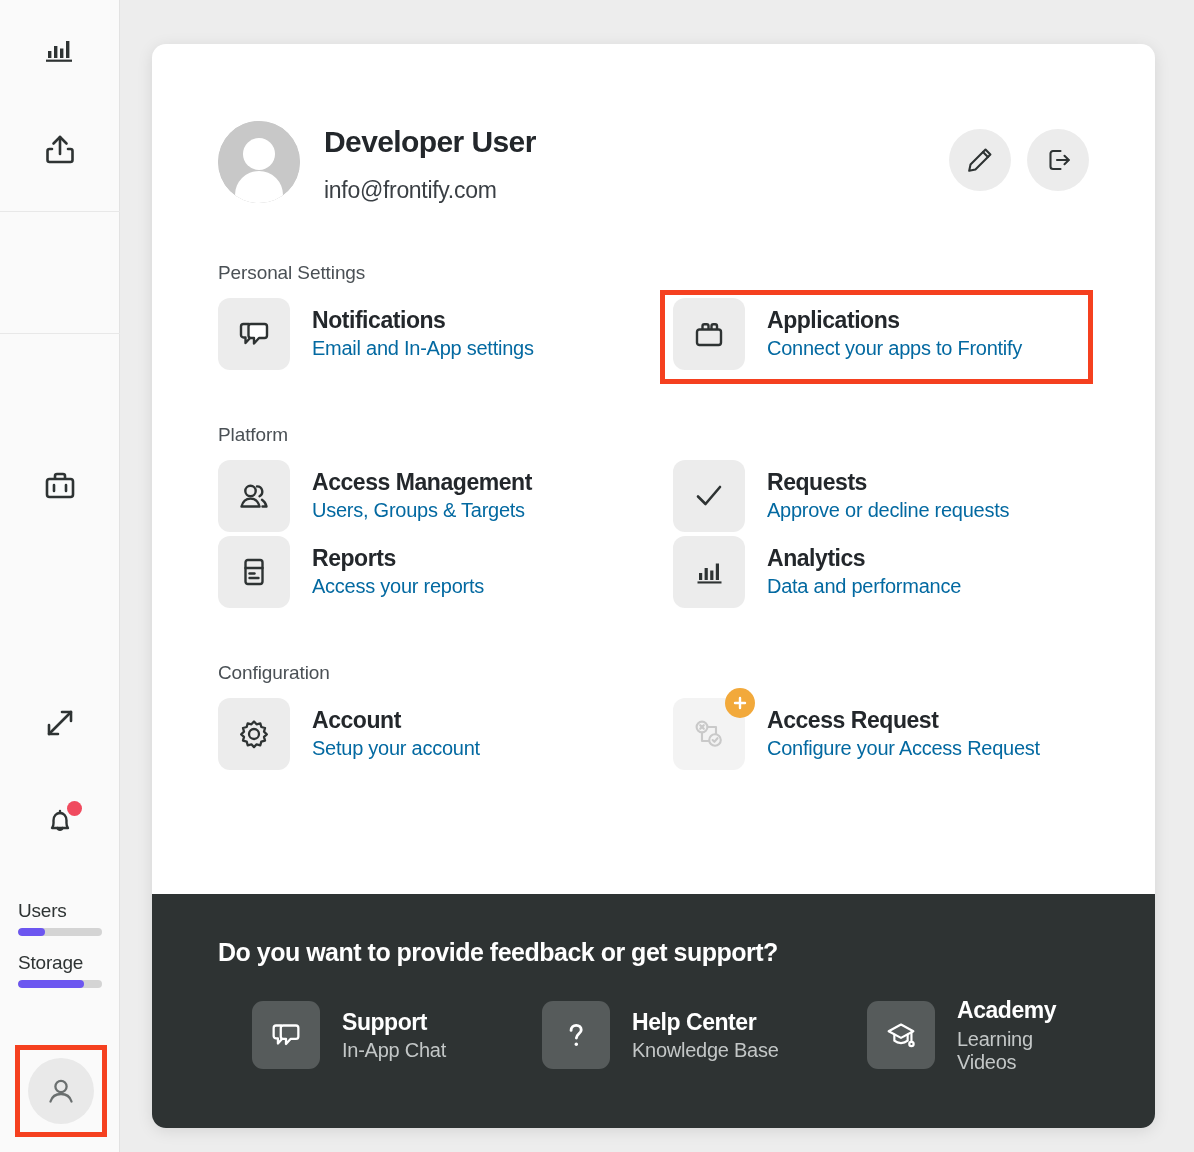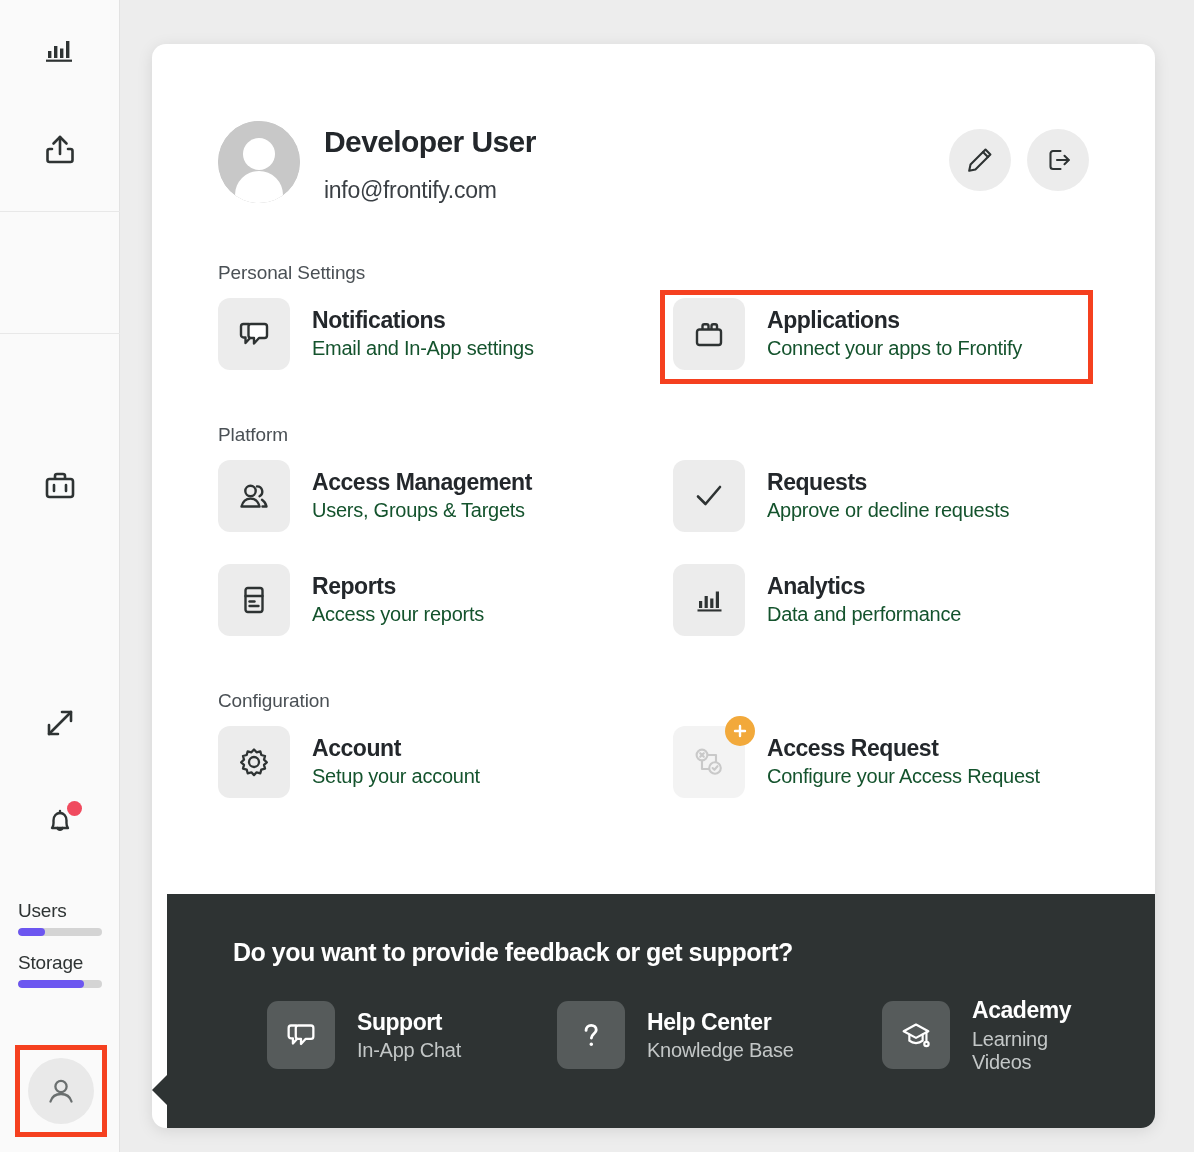--- a/index.html
+++ b/index.html
@@ -116,21 +116,21 @@
   .section-title {
     font-size: 19px; color: #4a5055; letter-spacing: -0.1px;
   }
   .sec-personal { margin-top: 58px; }
   .sec-platform { margin-top: 54px; }
   .sec-config   { margin-top: 54px; }
 
   .grid {
     display: grid;
     grid-template-columns: 455px 1fr;
-    row-gap: 32px;
+    row-gap: 4px;
     margin-top: 14px;
   }
   .tile {
     display: flex; align-items: center;
     cursor: pointer;
   }
   .tile-icon {
     width: 72px; height: 72px; border-radius: 12px;
     background: #ececec; flex: 0 0 auto;
     display: flex; align-items: center; justify-content: center;
@@ -142,27 +142,27 @@
     width: 30px; height: 30px; border-radius: 50%;
     background: #f2a93b;
     display: flex; align-items: center; justify-content: center;
   }
   .tile-text { margin-left: 22px; }
   .tile-title {
     font-size: 23px; font-weight: bold; color: #23272b;
     letter-spacing: -0.45px; line-height: 1.2;
   }
   .tile-sub {
-    font-size: 20px; color: #14532d; letter-spacing: -0.25px;
+    font-size: 20px; color: #0369a1; letter-spacing: -0.25px;
     margin-top: 3px;
   }
 
   
   .footer {
-    position: absolute; left: 15px; top: 850px;
+    position: absolute; left: 0; top: 850px;
     width: 1003px; height: 234px;
     background: #2e3333;
     padding: 44px 66px 0 66px;
   }
   .footer-notch {
     position: absolute; left: -15px; top: 180px;
     width: 0; height: 0;
     border-top: 16px solid transparent;
     border-bottom: 16px solid transparent;
     border-right: 16px solid #2e3333;

